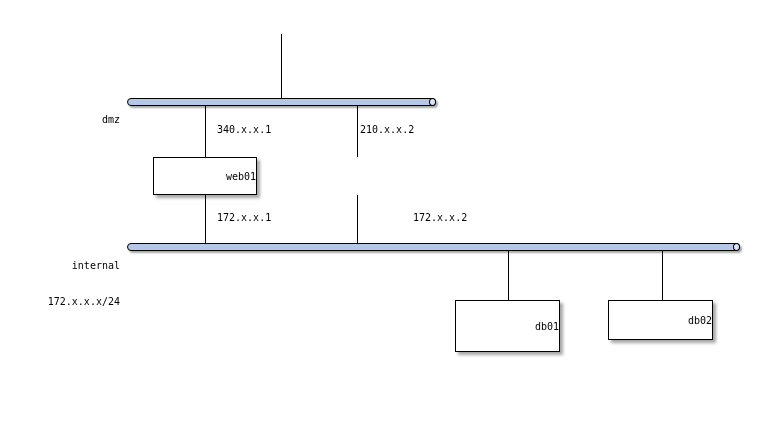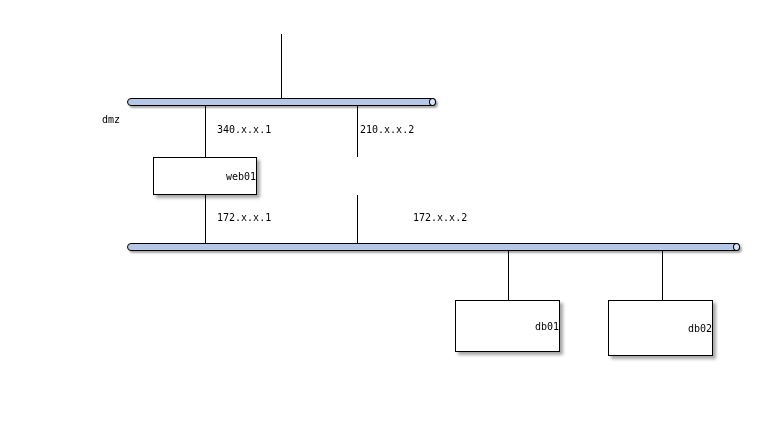--- a/index.html
+++ b/index.html
@@ -84,27 +84,31 @@
   <div class="node" style="left:153px; top:157px; width:104px; height:38px;">
     <span>web01</span>
   </div>
 
   <div class="vline" style="left:205px; top:195px; height:49px;"></div>
   <div class="vline" style="left:357px; top:195px; height:49px;"></div>
 
   <div class="ip-label" style="left:217px; top:212px;">172.x.x.1</div>
   <div class="ip-label" style="left:369px; top:212px;margin-left:44px;">172.x.x.2</div>
 
+  <div class="net-label" style="top:236px;">
+    <div>internal</div>
+    <div>172.x.x.x/24</div>
+  </div>
 
   <div class="bus" style="left:127px; top:243px; width:613px;"></div>
   <div class="bus-cap" style="left:733px; top:243px;"></div>
 
   <div class="vline" style="left:508px; top:250px; height:50px;"></div>
   <div class="vline" style="left:662px; top:250px; height:50px;"></div>
 
   <div class="node" style="left:455px; top:300px; width:105px; height:52px;">
     <span>db01</span>
   </div>
-  <div class="node" style="left:608px; top:300px; width:105px; height:56px;">
+  <div class="node" style="left:608px; top:300px; width:105px; height:40px;">
     <span>db02</span>
   </div>
 
 </div>
 
 </body></html>

